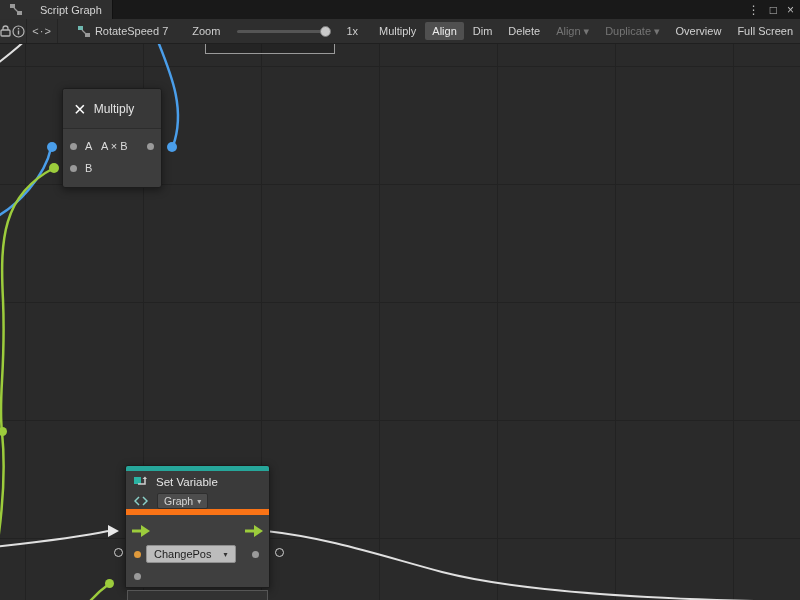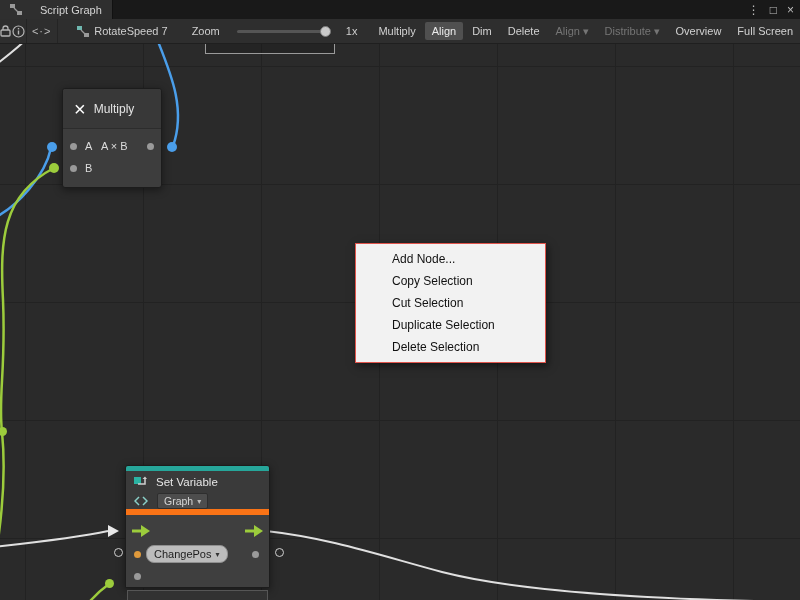--- a/index.html
+++ b/index.html
@@ -79,22 +79,22 @@
     border-radius:2px; padding:1px 6px; font-size:10.5px; color:#d6d6d6; }
   .sv-chip .caret { font-size:8px; color:#bdbdbd; }
   .sv-body { background:#3f3f3f; }
   .sv-flowrow { position:relative; height:28px; display:flex; align-items:center; }
   .flow-arrow { position:absolute; top:8px; }
   .flow-arrow.left { left:6px; }
   .flow-arrow.right { right:6px; }
   .sv-valrow { position:relative; height:22px; display:flex; align-items:center; }
   .sv-valrow .odot { position:absolute; left:8px; width:7px; height:7px; border-radius:50%; background:#e09a3c; }
   .sv-valrow .rdot { position:absolute; right:10px; }
-  .dd-chip { display:flex; align-items:center; gap:4px; margin-left:20px; background:#bcbcbc;
-    color:#1d1d1d; border-radius:8px; padding:2px 7px; font-size:11px; border:1px solid #8f8f8f; }
+  .dd-chip { display:flex; align-items:center; gap:12px; margin-left:20px; background:#bcbcbc;
+    color:#1d1d1d; border-radius:2px; padding:2px 7px; font-size:11px; border:1px solid #8f8f8f; }
   .dd-chip .caret { font-size:8px; color:#333; }
   .sv-portrow { position:relative; height:22px; display:flex; align-items:center; }
   .sv-portrow .ldot { position:absolute; left:8px; }
   .sv-subbox { position:absolute; left:127px; top:590px; width:141px; height:14px;
     background:#323232; border:1px solid #565656; z-index:2; }
 
   .hollow-circle { position:absolute; width:9px; height:9px; border:1.5px solid #cfcfcf;
     border-radius:50%; z-index:3; background:transparent; }
 
   
@@ -191,27 +191,20 @@
       <div class="sv-portrow">
         <span class="port-dot ldot"></span>
       </div>
     </div>
   </div>
   <div class="sv-subbox"></div>
 
   <span class="hollow-circle" style="left:114px;top:548px;"></span>
   <span class="hollow-circle" style="left:275px;top:548px;"></span>
 
-  <div class="ctxmenu">
-    <div class="ctxitem">Add Node...</div>
-    <div class="ctxitem">Copy Selection</div>
-    <div class="ctxitem">Cut Selection</div>
-    <div class="ctxitem">Duplicate Selection</div>
-    <div class="ctxitem">Delete Selection</div>
-  </div>
 
   <div class="overlay-box"></div>
 
   <div class="tabbar">
     <div class="tab">
       <svg width="12" height="11" viewBox="0 0 12 11">
         <rect x="0" y="0" width="5" height="4" fill="#9a9a9a"></rect>
         <rect x="7" y="7" width="5" height="4" fill="#9a9a9a"></rect>
         <path d="M4 4 L8 8" stroke="#9a9a9a" stroke-width="1.2"></path>
       </svg>
@@ -259,21 +252,21 @@
     <div class="tbuttons">
       <div class="tbtn">Multiply</div>
       <div class="tbtn active">Align</div>
       <div class="tbtn">Dim</div>
       <div class="tbtn">Delete</div>
       <div class="tbtn disabled">
         <span>Align</span>
         <span>▾</span>
       </div>
       <div class="tbtn disabled">
-        <span>Distribute</span>
+        <span>Duplicate</span>
         <span>▾</span>
       </div>
       <div class="tbtn">Overview</div>
       <div class="tbtn">Full Screen</div>
     </div>
   </div>
 
 </div>
 
 </body></html>

